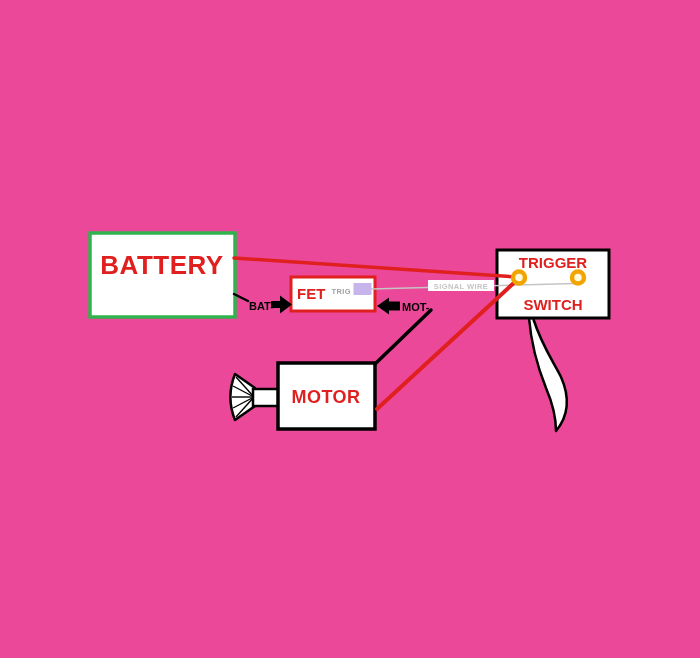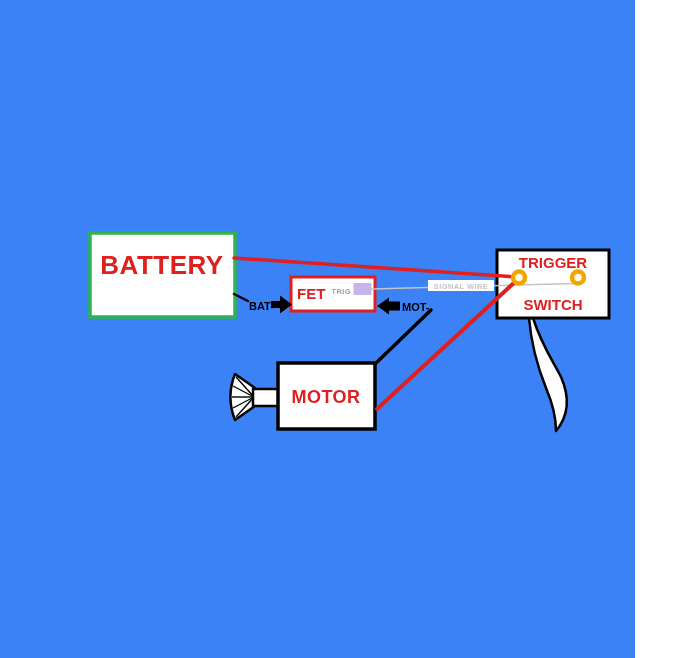--- a/index.html
+++ b/index.html
@@ -1,20 +1,20 @@
 <!DOCTYPE html>
 <html><head>
 <meta charset="utf-8">
 <style>
   html, body { margin: 0; padding: 0; background: #ffffff; }
   #canvas {
     position: relative;
-    width: 635px;
+    width: 700px;
     height: 658px;
-    background: #3b82f6;
+    background: #ec4899;
     overflow: hidden;
     font-family: "Liberation Sans", sans-serif;
   }
   svg { display: block; }
   .lbl-big   { font-family: "Liberation Sans", sans-serif; font-weight: bold; font-size: 26px; letter-spacing: 0.5px; }
   .lbl-med   { font-family: "Liberation Sans", sans-serif; font-weight: bold; font-size: 15px; }
   .lbl-motor { font-family: "Liberation Sans", sans-serif; font-weight: bold; font-size: 18px; letter-spacing: 0.5px; }
   .lbl-small { font-family: "Liberation Sans", sans-serif; font-weight: bold; font-size: 11px; }
   .lbl-tiny  { font-family: "Liberation Sans", sans-serif; font-weight: bold; font-size: 7.5px; letter-spacing: 0.4px; }
 </style>

